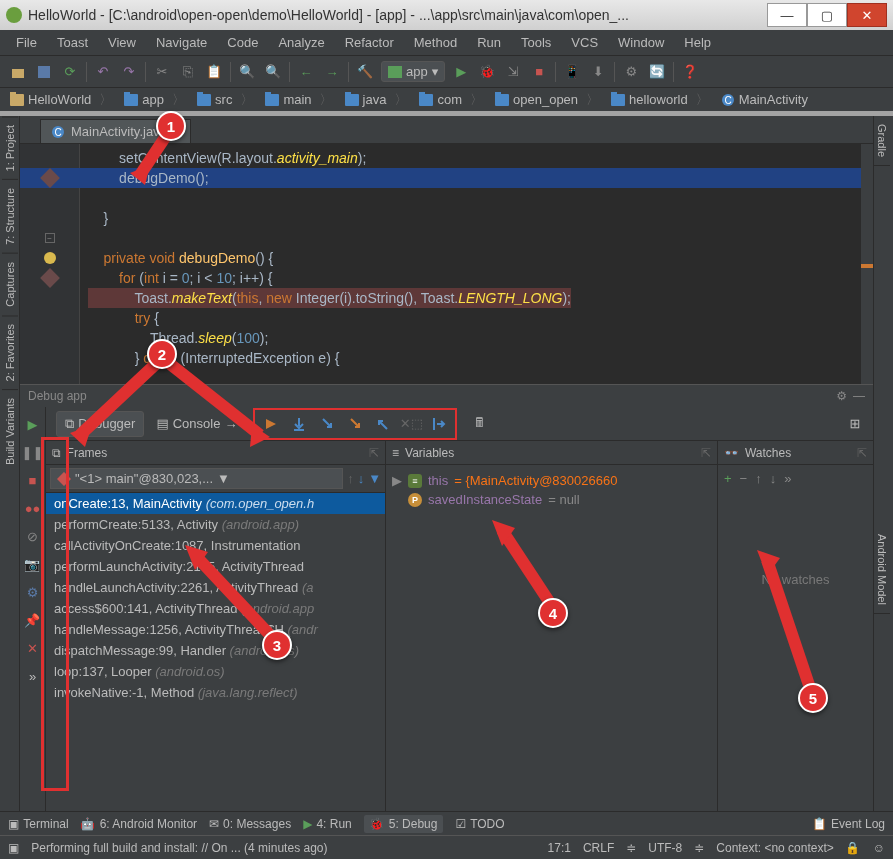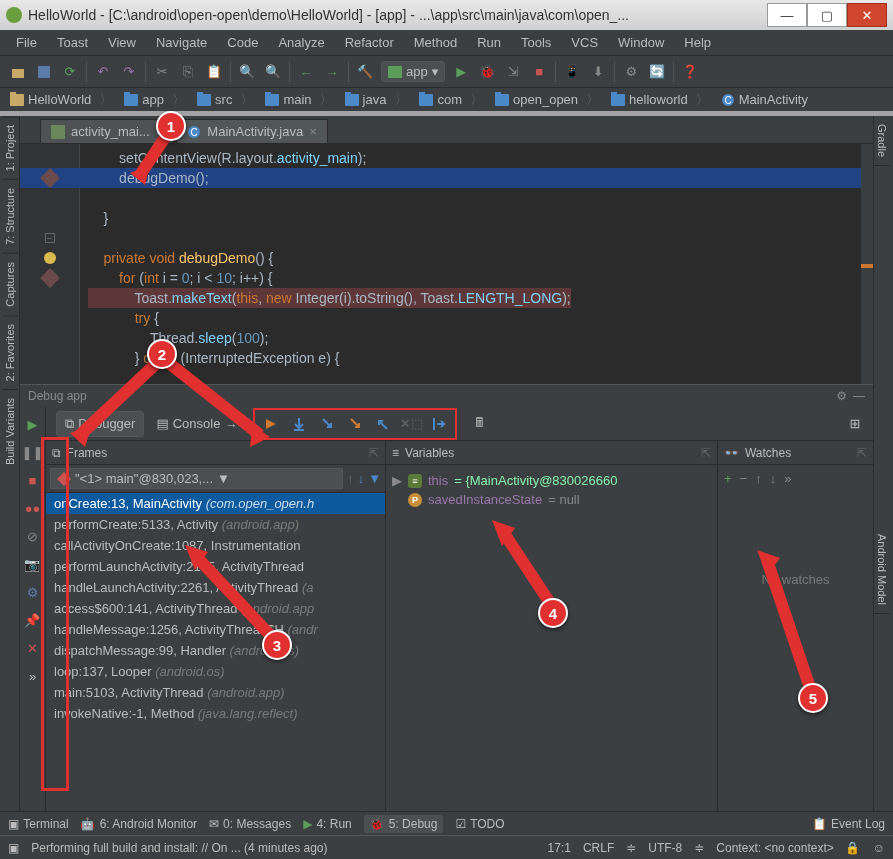--- a/index.html
+++ b/index.html
@@ -48,21 +48,21 @@
   
   .editor { flex: 0 0 240px; background: #2b2b2b; display: flex; overflow: hidden; position: relative; }
   .editor-gutter { width: 60px; background: #313335; border-right: 1px solid #444; display: flex; flex-direction: column; padding-top: 4px; }
   .gut-row { height: 20px; display: flex; align-items: center; justify-content: center; }
   .bp-check { width: 14px; height: 14px; background: #6a4a4a; transform: rotate(45deg); }
   .bulb { width: 12px; height: 12px; background: #d9b94e; border-radius: 50%; }
   .fold { width: 10px; height: 10px; border: 1px solid #666; display: flex; align-items: center; justify-content: center; font-size: 8px; color: #888; }
   .code { font-family: "Consolas", monospace; font-size: 14px; line-height: 20px; padding: 4px 0 4px 8px; white-space: pre; color: #a9b7c6; }
   .code .kw { color: #cc7832; }
   .code .mth { color: #ffc66d; }
-  .code .id { color: #7dd3fc; }
+  .code .id { color: #fde047; font-style: italic; }
   .code .num { color: #6897bb; }
   .hl-line { background: #214283; display: block; margin-left: -70px; padding-left: 70px; margin-right: -400px; padding-right: 400px; color: #a9b7c6; }
   .hl-red { background: #5e3838; display: inline-block; }
   .right-stripe { position: absolute; right: 0; top: 0; width: 12px; height: 100%; background: #3c3f41; }
   .stripe-mark { position: absolute; right: 0; width: 12px; height: 4px; background: #cc7832; }
   
   
   .debug-panel { flex: 1; display: flex; flex-direction: column; background: #3c3f41; border-top: 1px solid #555; }
   .debug-header { height: 22px; display: flex; align-items: center; padding: 0 8px; color: #888; font-size: 12px; }
   .debug-header .hdr-actions { margin-left: auto; display: flex; gap: 6px; }
@@ -250,27 +250,20 @@
     <div class="gutter-tab">1: Project</div>
     <div class="gutter-tab">7: Structure</div>
     <div class="gutter-tab">Captures</div>
     <div class="gutter-tab">2: Favorites</div>
     <div class="gutter-tab">Build Variants</div>
   </div>
 
   <div class="content-col">
 
     <div class="editor-tabs">
-      <div class="etab">
-        <svg width="14" height="14">
-            <rect width="14" height="14" fill="#6a8759"></rect>
-          </svg>
-        <span>activity_mai...</span>
-        <span class="close-x">×</span>
-      </div>
       <div class="etab active">
         <svg width="14" height="14">
             <circle cx="7" cy="7" r="6" fill="#4a88c7"></circle>
             <text x="7" y="11" text-anchor="middle" fill="#fff" font-size="10">C</text>
           </svg>
         <span>MainActivity.java</span>
         <span class="close-x">×</span>
       </div>
     </div>
 
@@ -404,37 +397,36 @@
           <div class="frame-list">
             <div class="frame-row sel"><span>onCreate:13, MainActivity </span><span class="pkg">(com.open_open.h</span></div>
             <div class="frame-row"><span>performCreate:5133, Activity </span><span class="pkg">(android.app)</span></div>
             <div class="frame-row"><span>callActivityOnCreate:1087, Instrumentation</span><span class="pkg"></span></div>
             <div class="frame-row"><span>performLaunchActivity:2175, ActivityThread</span><span class="pkg"></span></div>
             <div class="frame-row"><span>handleLaunchActivity:2261, ActivityThread </span><span class="pkg">(a</span></div>
             <div class="frame-row"><span>access$600:141, ActivityThread </span><span class="pkg">(android.app</span></div>
             <div class="frame-row"><span>handleMessage:1256, ActivityThread$H </span><span class="pkg">(andr</span></div>
             <div class="frame-row"><span>dispatchMessage:99, Handler </span><span class="pkg">(android.os)</span></div>
             <div class="frame-row"><span>loop:137, Looper </span><span class="pkg">(android.os)</span></div>
-            <div class="frame-row"><span>main:5103, ActivityThread </span><span class="pkg">(android.app)</span></div>
             <div class="frame-row"><span>invokeNative:-1, Method </span><span class="pkg">(java.lang.reflect)</span></div>
           </div>
         </div>
 
         <div class="vars-panel">
           <div class="panel-head">
                   <span>≡</span>
                   <span>Variables</span>
                   <span class="pin">⇱</span>
                 </div>
           <div class="var-list">
             <div class="var-row">
               <span class="var-tri">▶</span>
               <span class="var-badge this">≡</span>
               <span style="color:#9876aa">this</span>
-              <span style="color:#86efac"> = {MainActivity@830026660</span>
+              <span style="color:#f97316"> = {MainActivity@830026660</span>
             </div>
             <div class="var-row">
               <span class="var-tri"></span>
               <span class="var-badge p">P</span>
               <span style="color:#9876aa">savedInstanceState</span>
               <span style="color:#888"> = null</span>
             </div>
           </div>
         </div>
 

